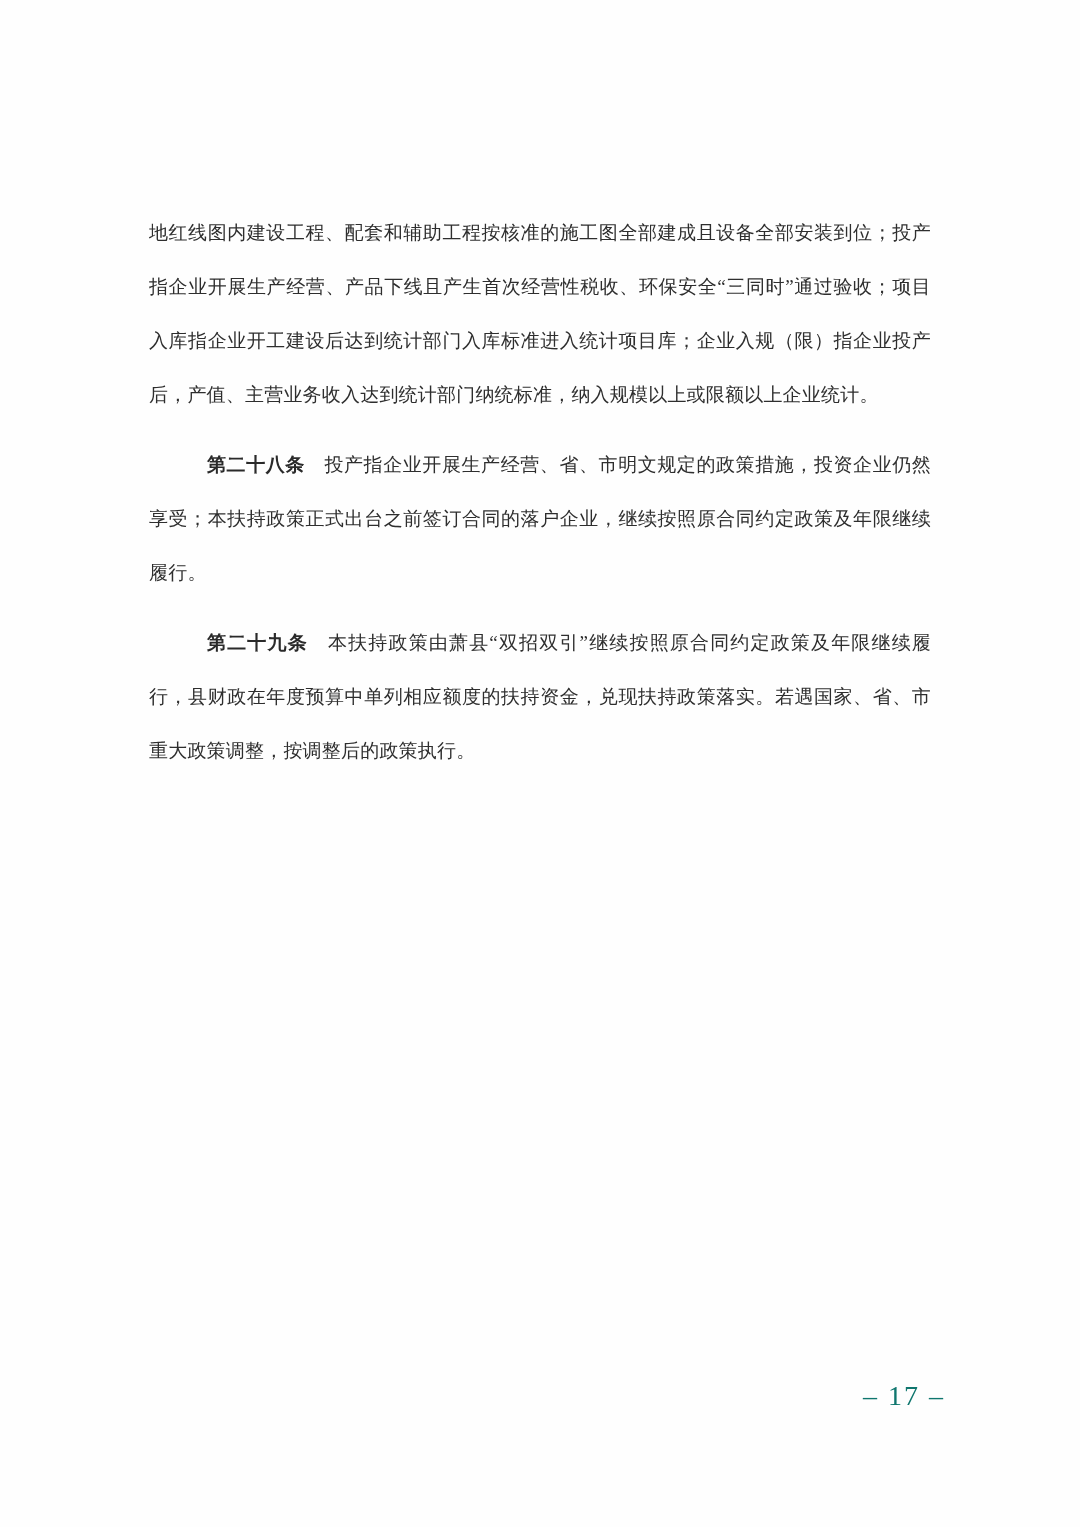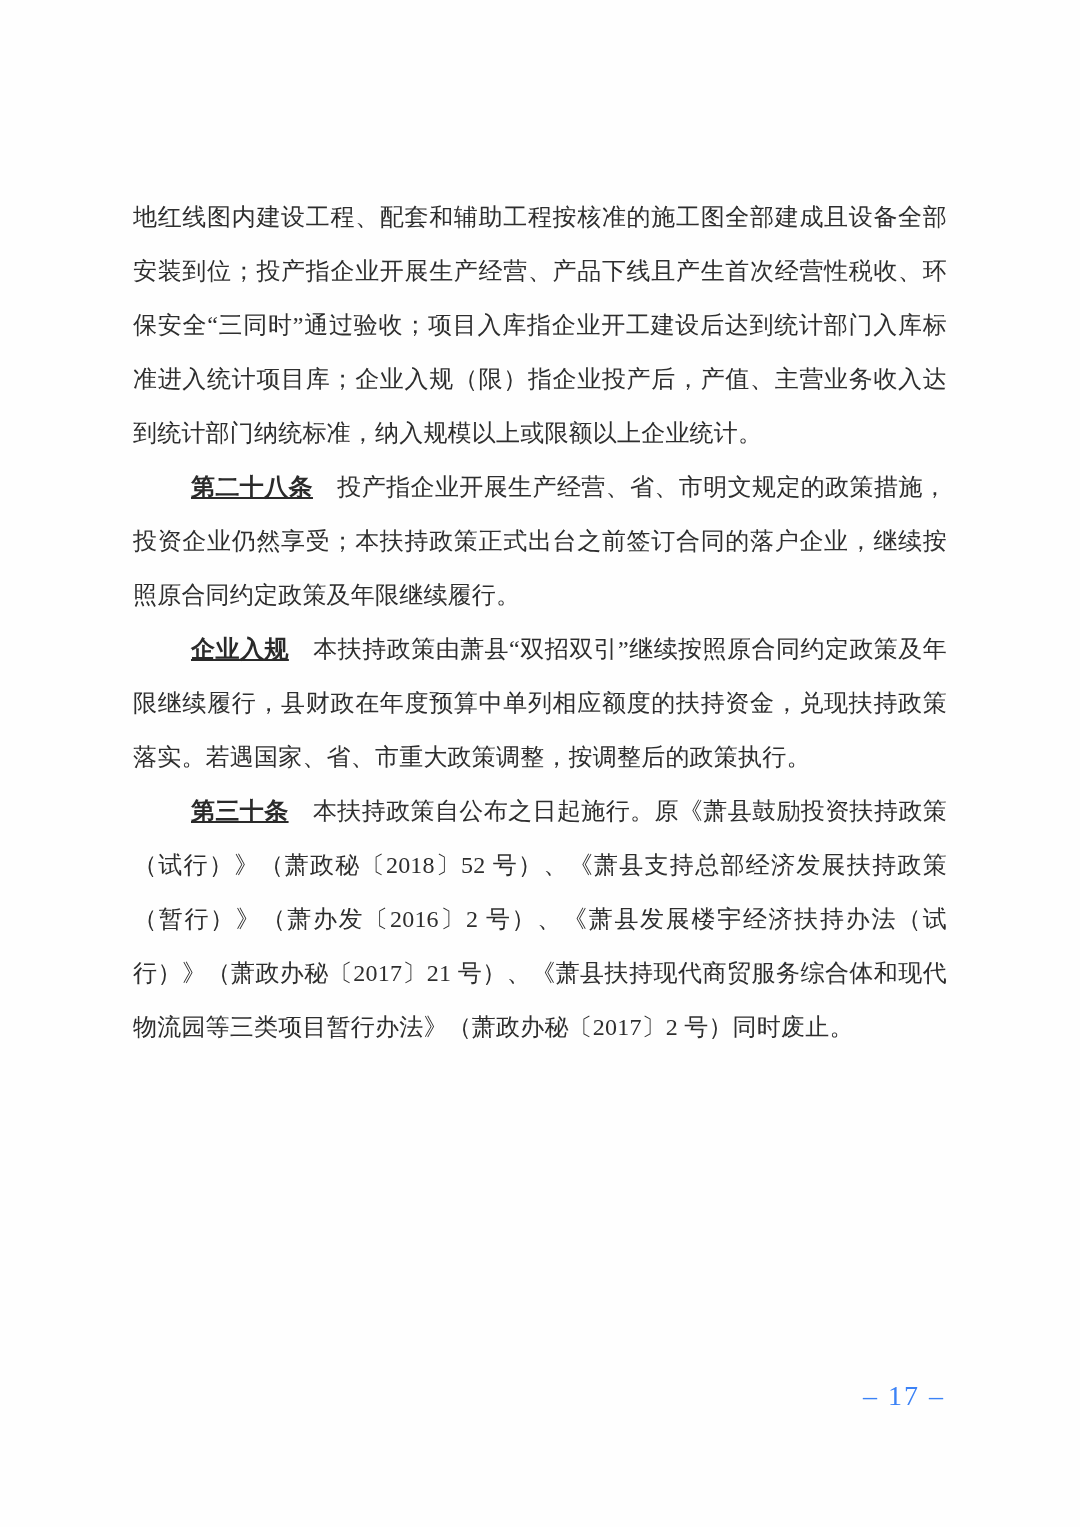--- a/index.html
+++ b/index.html
@@ -20,59 +20,57 @@
     background: #fefefe;
   }
   .content {
     position: absolute;
     left: 133px;
     top: 190px;
     width: 814px;
     color: #2e2e2e;
   }
   p.para {
-    margin: 0;
-    font-size: 24px;
+    margin: 16px;
+    font-size: 19px;
     line-height: 54px;
     text-align: justify;
     letter-spacing: 0.2px;
     word-break: break-all;
     overflow-wrap: anywhere;
   }
   p.para.indent {
     text-indent: 58px;
   }
   .article-head {
     font-weight: bold;
     color: #2a2a2a;
-    text-decoration: underline;
   }
   .page-number {
     position: absolute;
     top: 1378px;
     right: 135px;
     font-size: 28px;
     line-height: 36px;
-    color: #3b82f6;
+    color: #0f766e;
     letter-spacing: 2px;
     font-family: "Liberation Serif", "DejaVu Serif", serif;
   }
 </style>
 </head>
 <body>
 
 <div class="page">
 
   <div class="content">
 
     <p class="para"><span class="article-body">地红线图内建设工程、配套和辅助工程按核准的施工图全部建成且设备全部安装到位；投产指企业开展生产经营、产品下线且产生首次经营性税收、环保安全“三同时”通过验收；项目入库指企业开工建设后达到统计部门入库标准进入统计项目库；企业入规（限）指企业投产后，产值、主营业务收入达到统计部门纳统标准，纳入规模以上或限额以上企业统计。</span></p>
 
     <p class="para indent"><span class="article-head">第二十八条</span><span class="article-body">　投产指企业开展生产经营、省、市明文规定的政策措施，投资企业仍然享受；本扶持政策正式出台之前签订合同的落户企业，继续按照原合同约定政策及年限继续履行。</span></p>
 
-    <p class="para indent"><span class="article-head">企业入规</span><span class="article-body">　本扶持政策由萧县“双招双引”继续按照原合同约定政策及年限继续履行，县财政在年度预算中单列相应额度的扶持资金，兑现扶持政策落实。若遇国家、省、市重大政策调整，按调整后的政策执行。</span></p>
+    <p class="para indent"><span class="article-head">第二十九条</span><span class="article-body">　本扶持政策由萧县“双招双引”继续按照原合同约定政策及年限继续履行，县财政在年度预算中单列相应额度的扶持资金，兑现扶持政策落实。若遇国家、省、市重大政策调整，按调整后的政策执行。</span></p>
 
-    <p class="para indent"><span class="article-head">第三十条</span><span class="article-body">　本扶持政策自公布之日起施行。原《萧县鼓励投资扶持政策（试行）》（萧政秘〔2018〕52 号）、《萧县支持总部经济发展扶持政策（暂行）》（萧办发〔2016〕2 号）、《萧县发展楼宇经济扶持办法（试行）》（萧政办秘〔2017〕21 号）、《萧县扶持现代商贸服务综合体和现代物流园等三类项目暂行办法》（萧政办秘〔2017〕2 号）同时废止。</span></p>
 
   </div>
 
   <div class="page-number">– 17 –</div>
 
 </div>
 
 </body></html>

